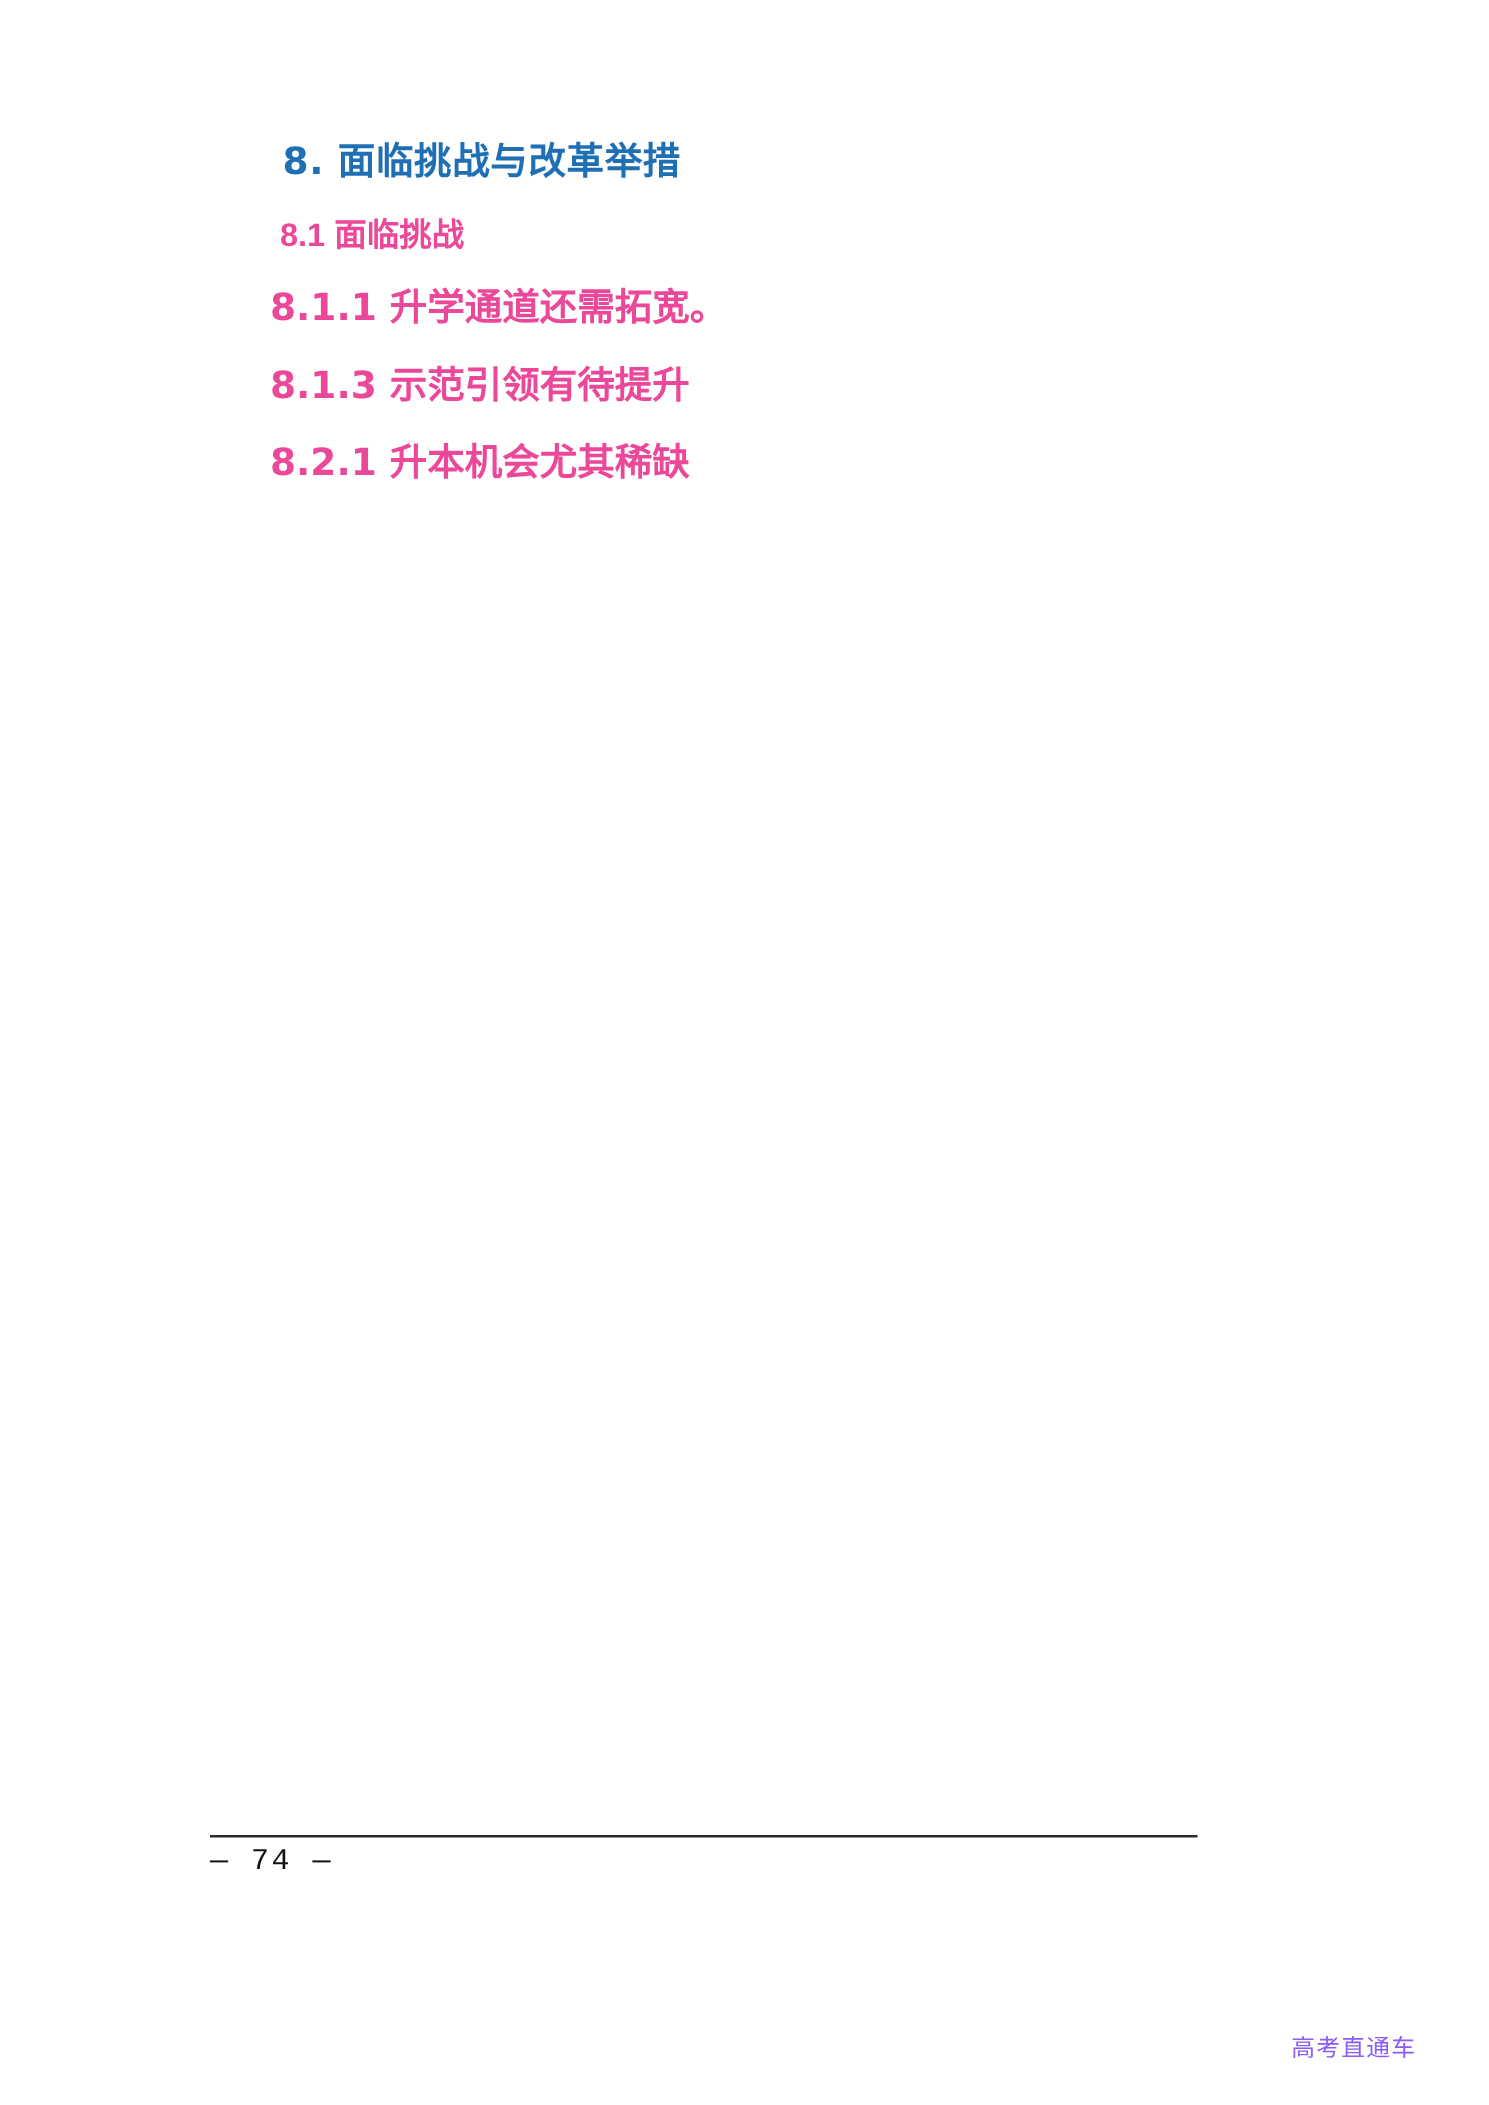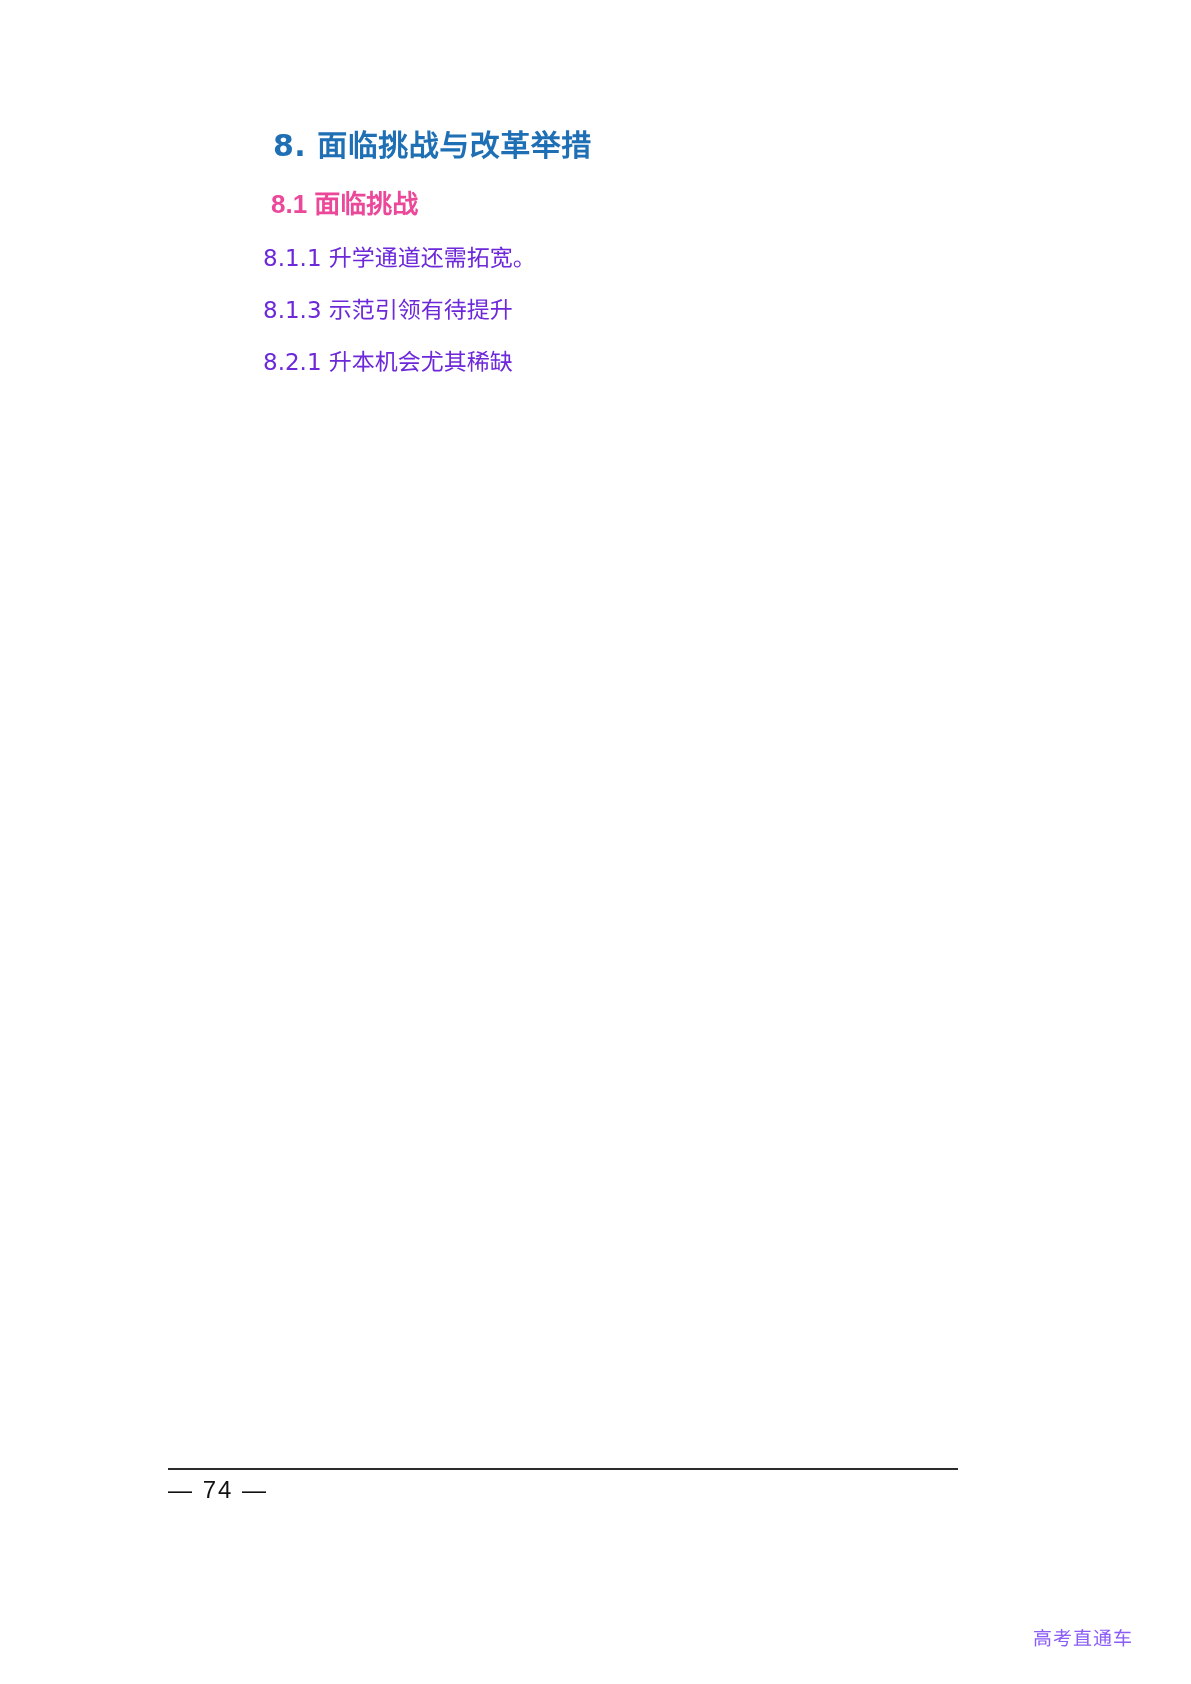--- a/index.html
+++ b/index.html
@@ -12,23 +12,22 @@
     width: 1191px;
     height: 1684px;
     background: #ffffff;
     box-sizing: border-box;
     font-family: "Liberation Serif", "DejaVu Serif", serif;
     overflow: hidden;
   }
   .content {
     position: absolute;
     left: 168px;
-    top: 126px;
+    top: 110px;
     width: 790px;
-    margin-left: 47px;
   }
 
   h1.sec {
     font-family: "DejaVu Sans", "Liberation Sans", sans-serif;
     color: #1f6fb5;
     font-size: 30px;
     font-weight: bold;
     margin: 0 0 14px 0;
     padding-left: 58px;
     letter-spacing: 0.5px;
@@ -38,23 +37,23 @@
     font-family: Liberation Sans, sans-serif;
     color: #ec4899;
     font-size: 26px;
     font-weight: bold;
     margin: 22px 0 12px 0;
     padding-left: 56px;
     line-height: 1.35;
   }
   h3.subsub {
     font-family: "DejaVu Sans", "Liberation Sans", sans-serif;
-    color: #6d28d9;
-    font-size: 23px;
-    font-weight: normal;
+    color: #ec4899;
+    font-size: 30px;
+    font-weight: bold;
     margin: 20px 0 10px 0;
     padding-left: 48px;
     line-height: 1.4;
   }
   p.body {
     font-family: "DejaVu Serif", "Liberation Serif", serif;
     color: #0d0d0d;
     font-size: 24.5px;
     line-height: 55px;
     margin: 0 0 4px 0;
@@ -70,21 +69,21 @@
     top: 1468px;
     width: 790px;
     height: 2px;
     background: #2b2b2b;
   }
   .page-num {
     position: absolute;
     left: 168px;
     top: 1476px;
     width: 300px;
-    font-family: Liberation Sans, sans-serif;
+    font-family: Liberation Mono, monospace;
     font-size: 24px;
     color: #111111;
     letter-spacing: 2px;
   }
   .watermark {
     position: absolute;
     right: 58px;
     bottom: 34px;
     font-family: "DejaVu Sans", "Liberation Sans", sans-serif;
     font-size: 19px;

